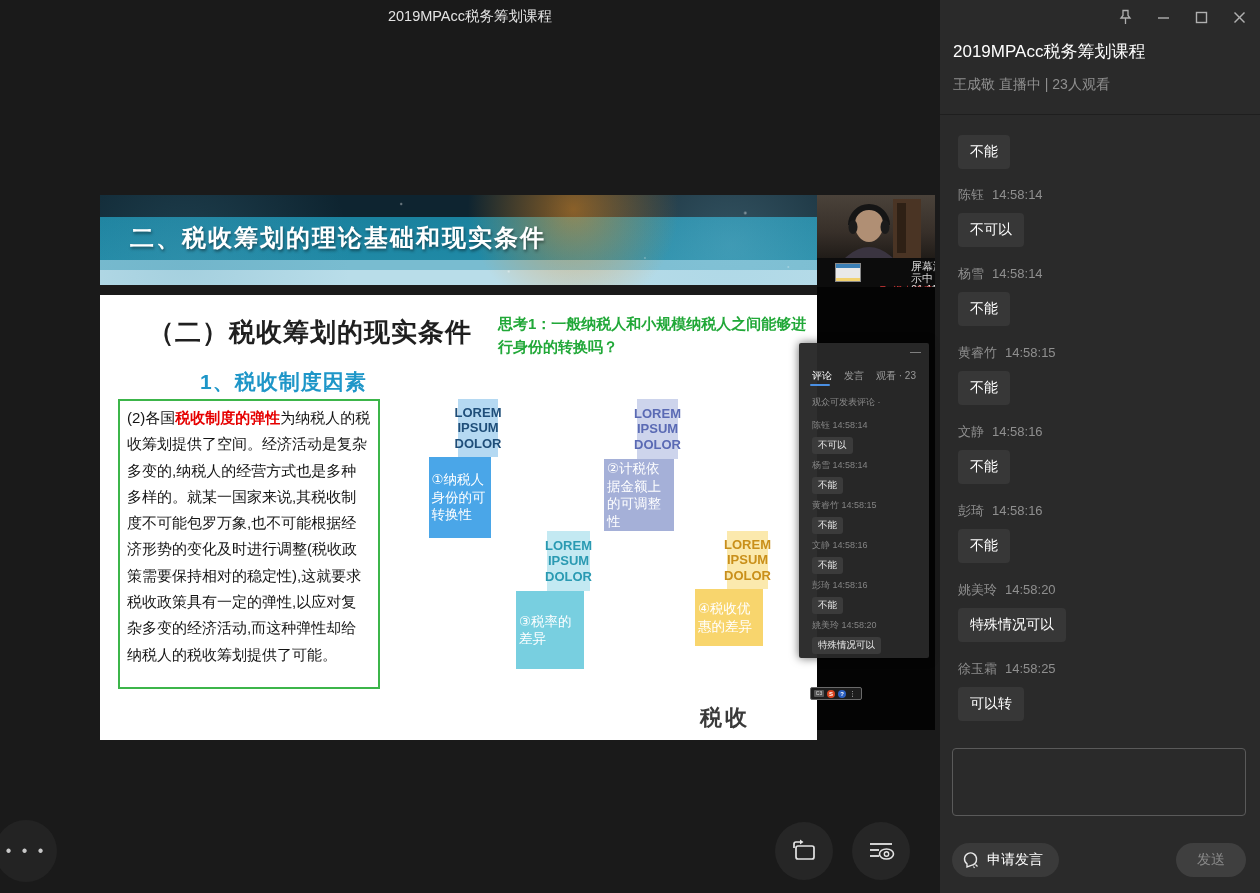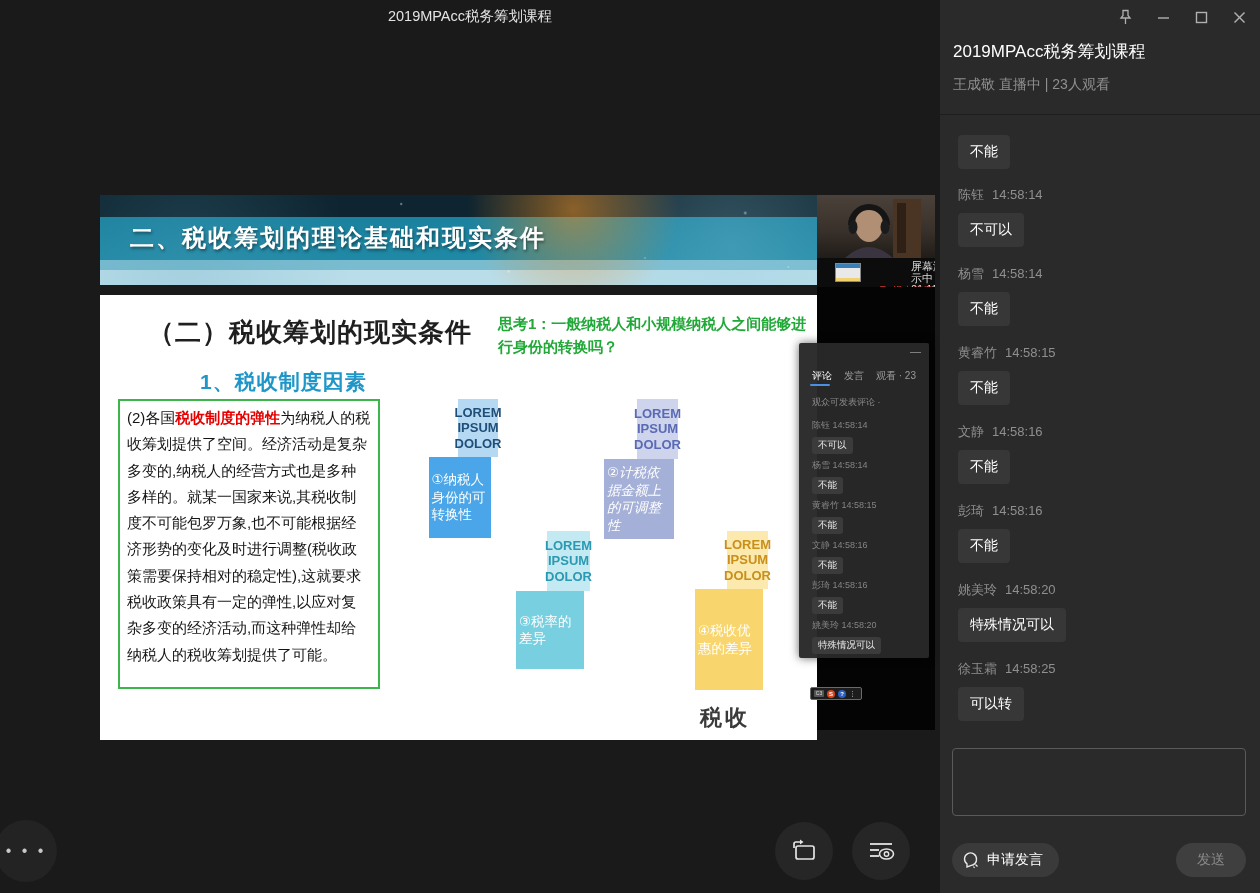--- a/index.html
+++ b/index.html
@@ -49,23 +49,23 @@
   .para-box { position:absolute; left:18px; top:104px; width:262px; height:290px;
     border:2px solid #3cb54a; padding:4px 7px; font-size:15px; line-height:26.3px; color:#141414; }
   .para-box .hl { font-weight:bold; }
 
   .lorem-box { position:absolute; }
   .lb-head { font-weight:bold; font-size:13px; line-height:15.5px; text-align:center;
     display:flex; align-items:center; justify-content:center;margin-left:37px; }
   .lb-body { margin:0 auto; color:#fff; font-size:13.5px; line-height:17.5px; 
     display:flex; align-items:center; justify-content:center; padding:4px 3px; }
   .lb1 { left:321px; top:104px; width:77px; } .lb1 .lb-head { height:58px; } .lb1 .lb-body { width:62px; height:81px; }
-  .lb2 { left:500px; top:104px; width:78px; } .lb2 .lb-head { height:60px; } .lb2 .lb-body { width:70px; height:80px;font-style:italic; }
+  .lb2 { left:500px; top:104px; width:78px; } .lb2 .lb-head { height:60px; } .lb2 .lb-body { width:70px; height:72px; }
   .lb3 { left:410px; top:236px; width:80px; } .lb3 .lb-head { height:60px; } .lb3 .lb-body { width:68px; height:78px; }
-  .lb4 { left:590px; top:236px; width:78px; } .lb4 .lb-head { height:58px; } .lb4 .lb-body { width:68px; height:101px; }
+  .lb4 { left:590px; top:236px; width:78px; } .lb4 .lb-head { height:58px; } .lb4 .lb-body { width:68px; height:57px; }
   .slide-footer { position:absolute; left:600px; top:408px; font-size:22px; font-weight:bold; color:#3a3a3a; letter-spacing:3px; }
 
   
   .overlay-panel { position:absolute; left:699px; top:148px; width:130px; height:315px;
     background:rgba(40,40,40,.97); box-shadow:0 0 10px rgba(0,0,0,.6); border-radius:2px; overflow:hidden; }
   .op-min { position:absolute; top:2px; right:8px; color:#9a9a9a; font-size:11px; }
   .op-tabs { position:absolute; left:0; top:26px; width:100%; padding:0 13px; display:flex;
     justify-content:space-between; font-size:10px; color:#9a9a9a; }
   .op-tab-active { color:#fff; position:relative; }
   .op-underline { position:absolute; left:-2px; top:15px; width:20px; height:2px; border-radius:1px; }

